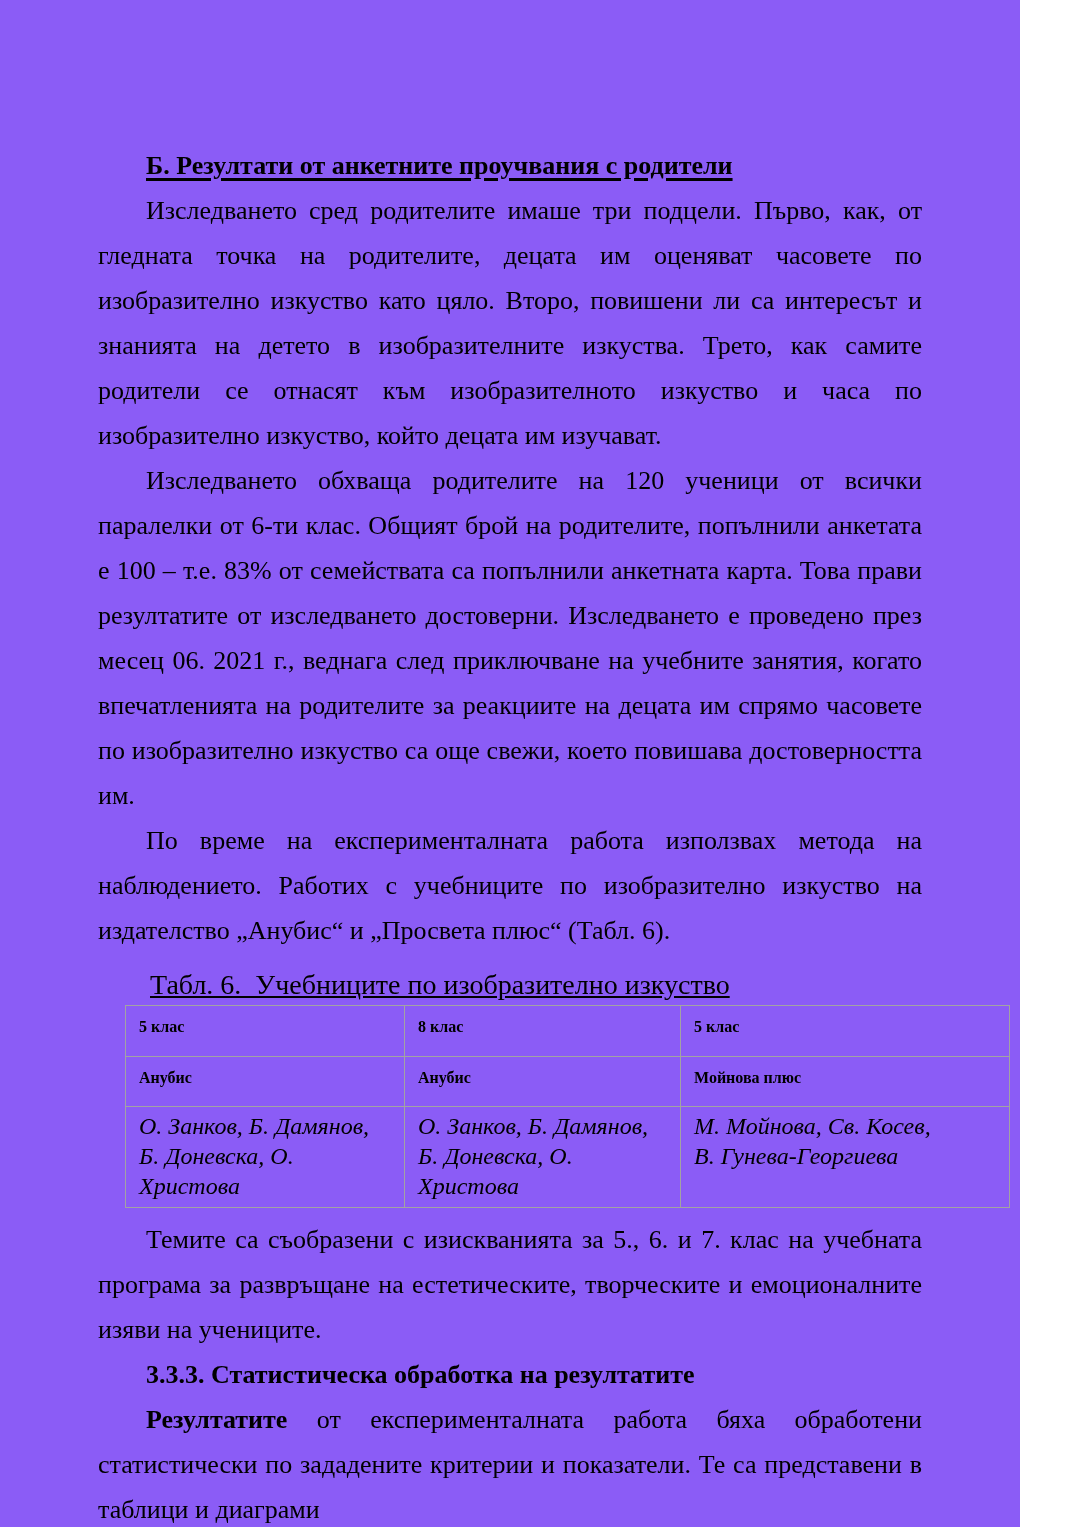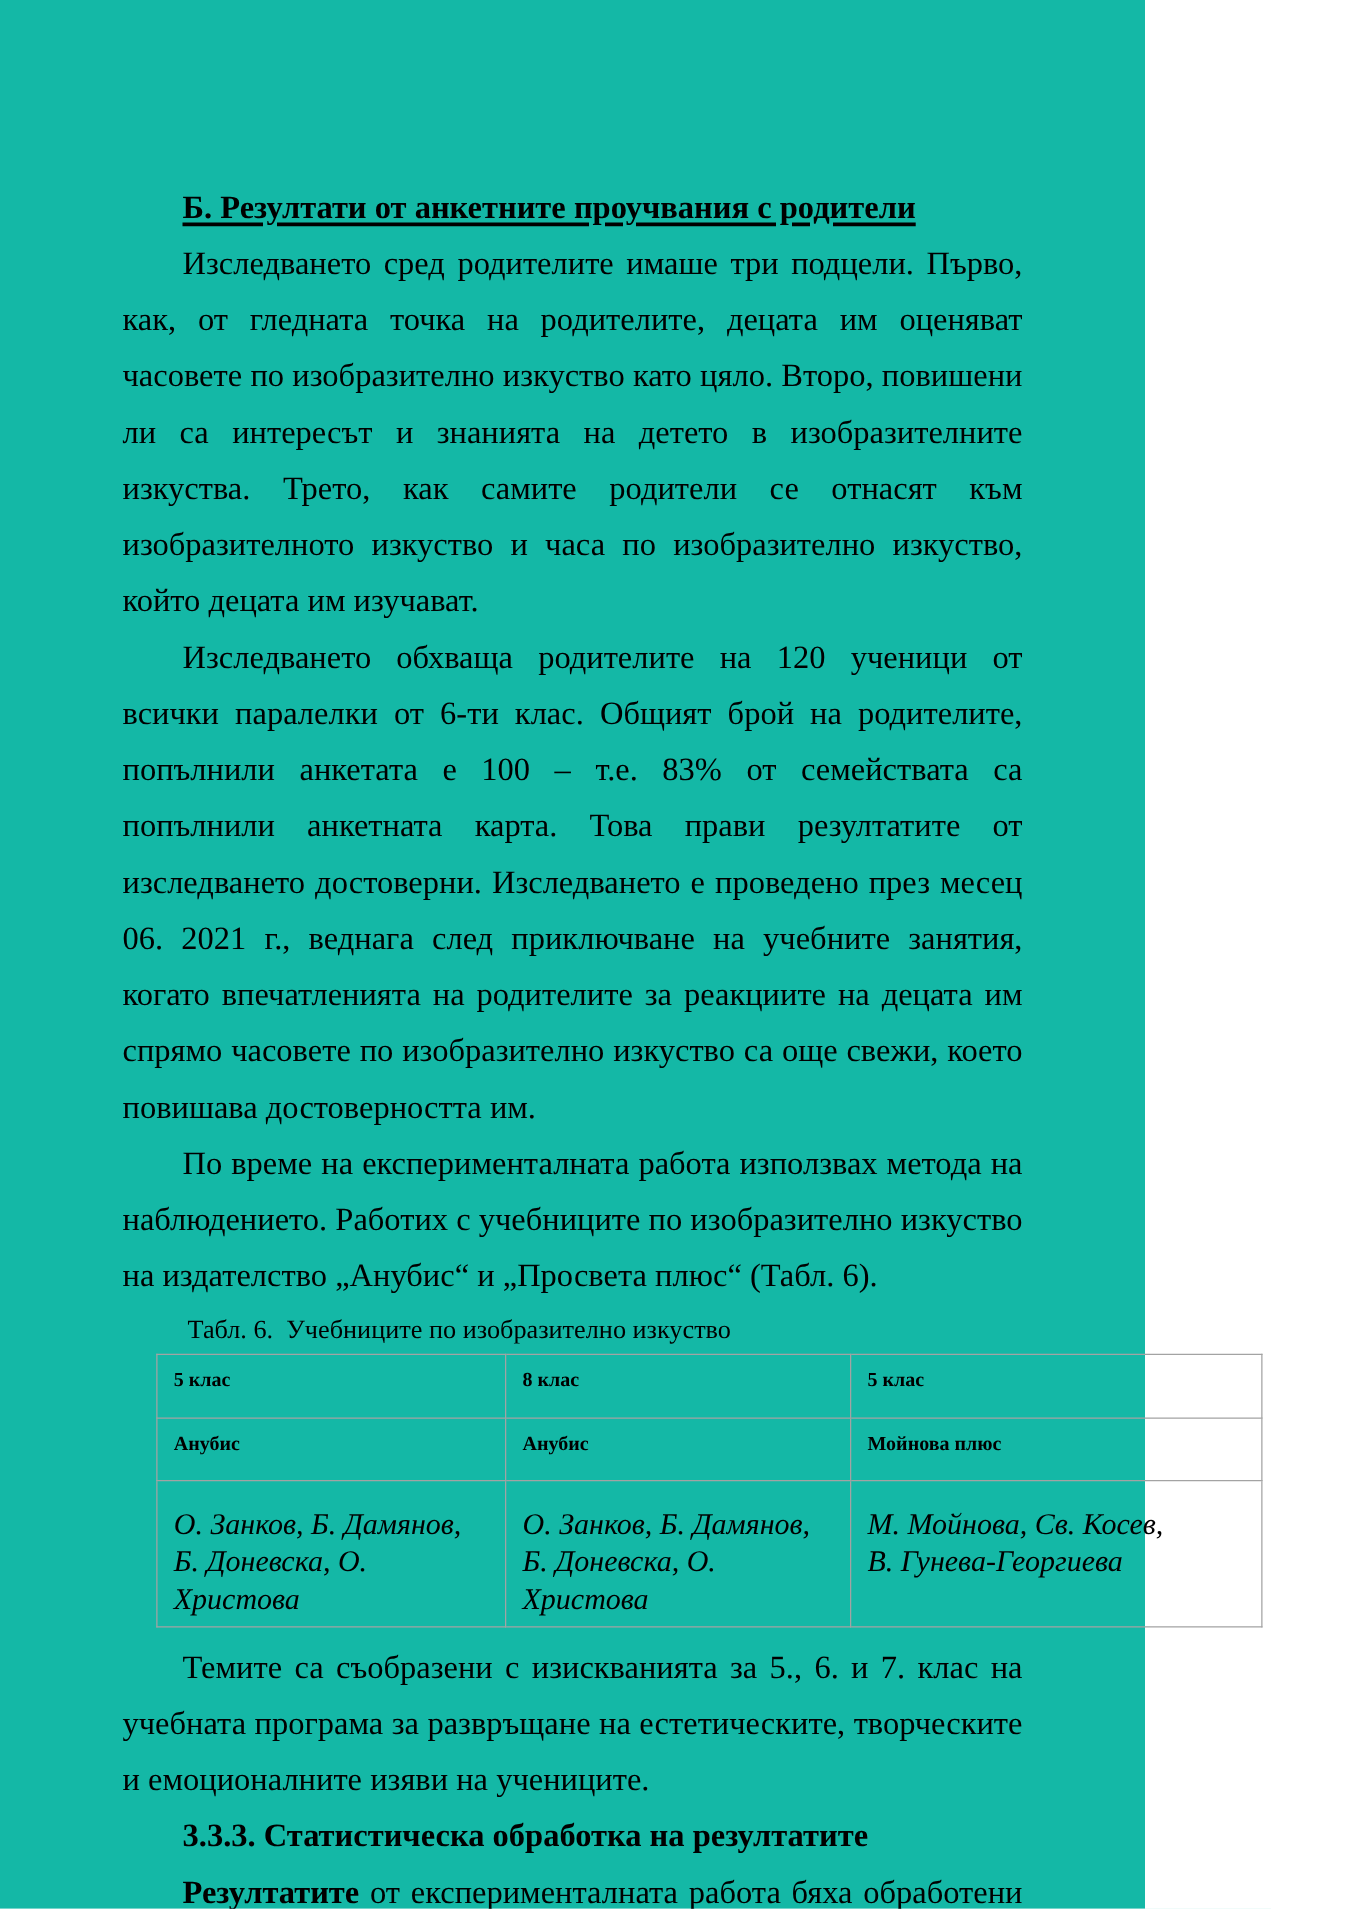--- a/index.html
+++ b/index.html
@@ -1,21 +1,21 @@
 <!DOCTYPE html>
 <html><head>
 <meta charset="utf-8">
 <style>
   html, body { margin: 0; padding: 0; background: #ffffff; }
   .page {
     position: relative;
-    width: 916px;
+    width: 1020px;
     height: 1527px;
     box-sizing: border-box;
-    background: #14b8a6;
+    background: #8b5cf6;
     padding: 143px 98px 0 98px;
     font-family: "Liberation Serif", serif;
     font-size: 26px;
     line-height: 45px;
     color: #000000;
   }
   .heading {
     font-weight: bold;
     margin: 0 0 0 48px;
   }
@@ -28,25 +28,26 @@
     margin: 0;
     text-align: justify;
     text-indent: 48px;
   }
   .subheading {
     font-weight: bold;
     margin: 0;
     text-indent: 48px;
   }
   .caption {
-    font-size: 21px;
+    font-size: 28px;
     line-height: 30px;
-    margin: 5px 0 5px 0;
+    margin: 17px 0 5px 0;
     text-indent: 52px;
     white-space: pre-wrap;
+    text-decoration: underline;
   }
   table.books {
     border-collapse: collapse;
     table-layout: fixed;
     width: 884px;
     margin: 0 0 9px 27px;
   }
   table.books td {
     border: 1px solid #a3a3a3;
     vertical-align: top;
@@ -59,21 +60,21 @@
     font-size: 16px;
     line-height: 30px;
     height: 51px;
   }
   tr.pub td { height: 50px; }
   tr.auth td {
     font-style: italic;
     font-size: 24px;
     line-height: 30px;
     height: 60px;
-    padding-top: 20px;
+    padding-top: 4px;
     padding-bottom: 6px;
     white-space: pre-line;
   }
   .b-lead { font-weight: bold; }
 </style>
 </head>
 <body>
 
 <div class="page">
 

